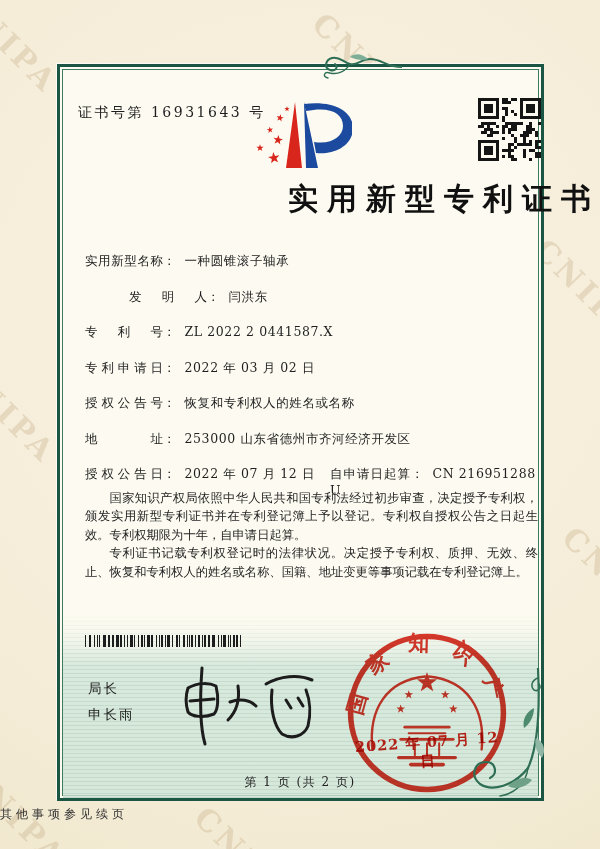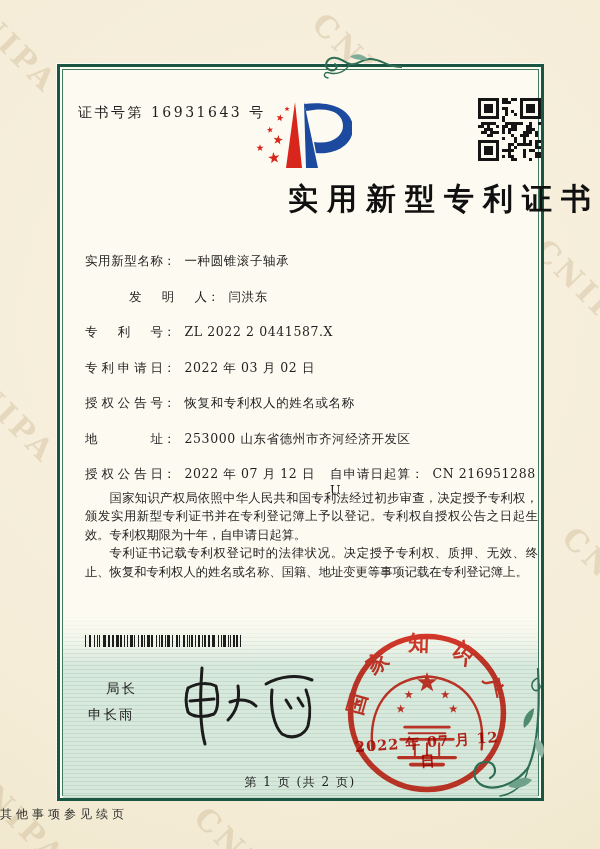--- a/index.html
+++ b/index.html
@@ -46,21 +46,21 @@
   .paras{
     position:absolute;left:85px;top:489px;width:453px;
     font-size:12.3px;line-height:18.4px;text-align:justify;color:#1f1f1f;
   }
   .paras p{margin:0;text-indent:2em;}
   .barcode{position:absolute;left:85px;top:635px;width:156px;height:12px;}
   .sig-title,.sig-name{
     position:absolute;left:88px;font-size:13.5px;letter-spacing:2px;color:#222;
     font-family:"DejaVu Sans","Liberation Sans",sans-serif;
   }
-  .sig-title{top:680px;margin-left:18px;}
+  .sig-title{top:680px;}
   .sig-name{top:706px;}
   .sign{position:absolute;left:178px;top:656px;width:142px;height:96px;}
   .seal{position:absolute;left:344px;top:630px;width:166px;height:166px;opacity:0.93;mix-blend-mode:multiply;}
   .seal-date{
     position:absolute;left:350px;top:733px;width:155px;text-align:center;
     color:#d8251a;font-size:14.5px;font-weight:700;letter-spacing:1px;
     transform:rotate(-4deg);mix-blend-mode:multiply;
   }
   .flourish-top{position:absolute;left:320px;top:51px;width:82px;height:30px;}
   .flourish-br{position:absolute;left:464px;top:668px;width:80px;height:130px;}

